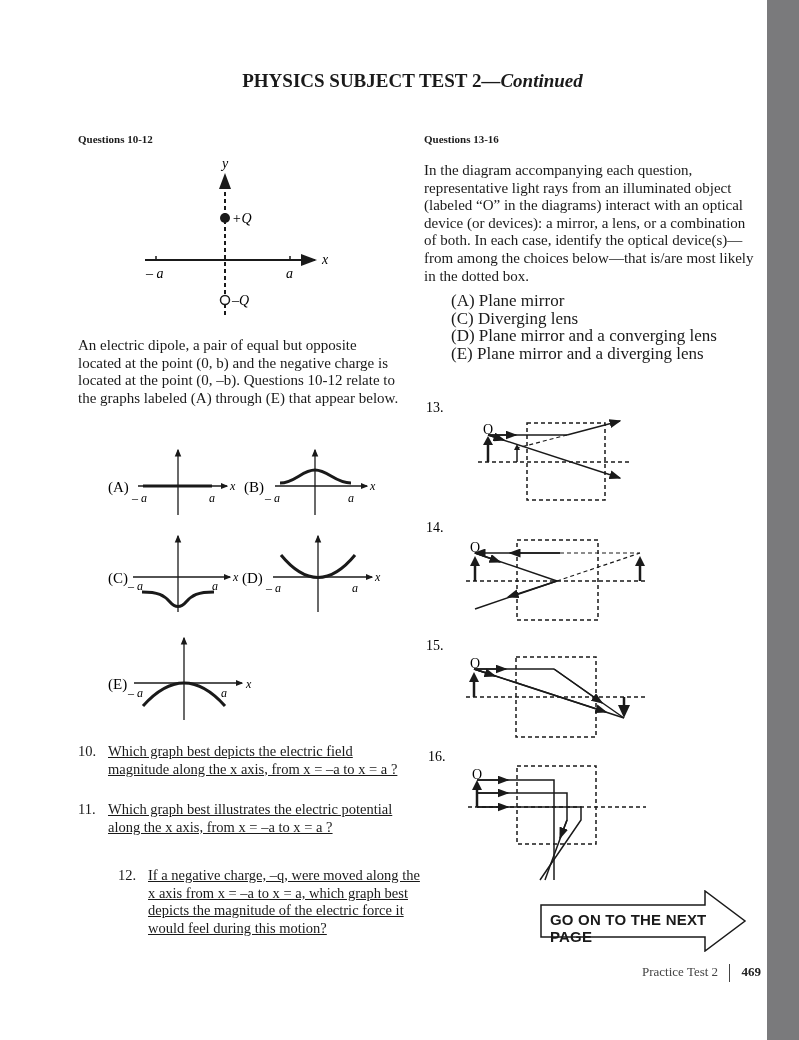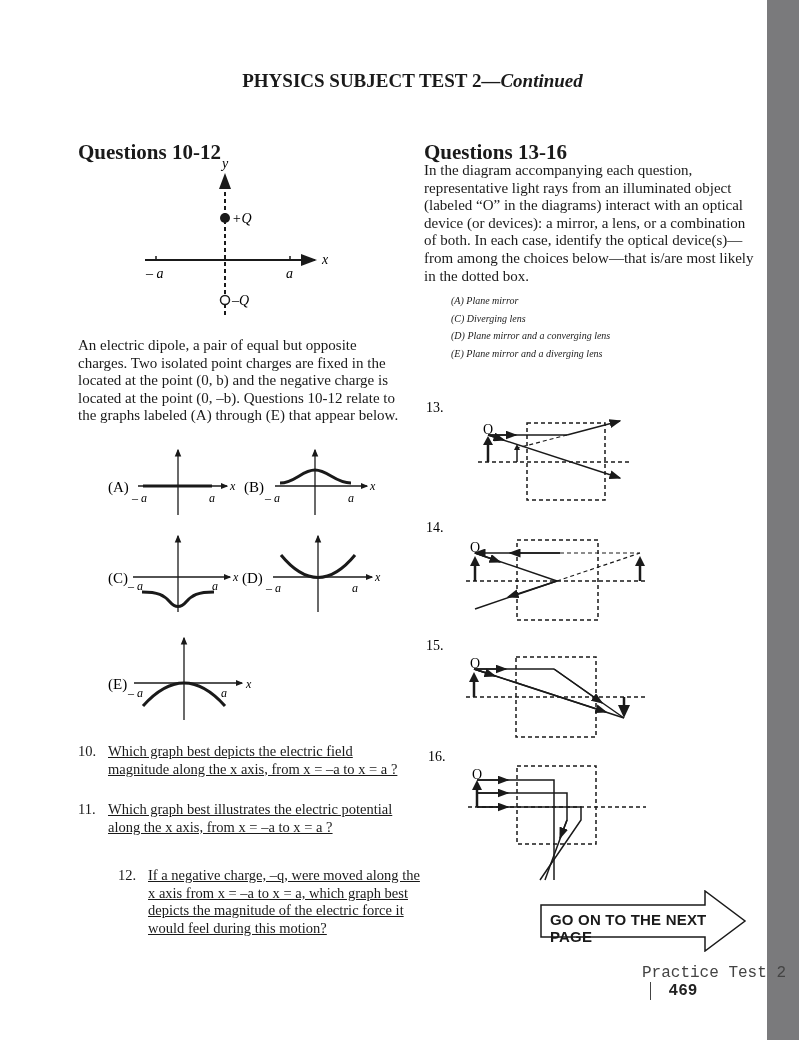--- a/index.html
+++ b/index.html
@@ -1,29 +1,29 @@
 <!DOCTYPE html>
 <html><head>
 <meta charset="utf-8">
 <style>
   html,body{margin:0;padding:0;}
   body{width:799px;height:1040px;position:relative;background:#fff;font-family:"Liberation Serif",serif;color:#1a1a1a;overflow:hidden;}
   .sidebar{position:absolute;left:767px;top:0;width:32px;height:1040px;background:#7a7a7c;}
   .title{position:absolute;left:13px;width:799px;top:70px;text-align:center;font-weight:bold;font-size:19px;}
   .title i{font-style:italic;}
   .abs{position:absolute;}
-  .h{font-weight:bold;font-size:21px;margin-top:7px;}
+  .h{font-weight:bold;font-size:11px;}
   .p{font-size:15px;line-height:17.6px;}
-  .opt{font-size:10px;line-height:17.6px;font-style:italic;}
+  .opt{font-size:17px;line-height:17.6px;}
   .q{font-size:14.5px;line-height:17.6px;}
   .qn{position:absolute;left:0;}
   .qt{padding-left:30px;text-decoration:underline;}
   svg text{font-family:"Liberation Serif",serif;}
   .goon{font-family:"Liberation Sans",sans-serif;font-weight:bold;font-size:15px;letter-spacing:0.2px;}
-  .footer{font-family:Liberation Mono, monospace;font-size:16px;color:#444;}
+  .footer{font-family:Liberation Serif, serif;font-size:13px;color:#444;}
   .pn{font-weight:bold;color:#222;}
 </style>
 </head>
 <body>
 
 <div class="sidebar"></div>
 
 <div class="title"><span>PHYSICS SUBJECT TEST 2</span><i>—Continued</i></div>
 
 <div class="abs h" style="left:78px;top:133px;">Questions 10-12</div>
@@ -43,21 +43,20 @@
   <text x="92" y="18" font-size="14" font-style="italic">y</text>
   <text x="192" y="114" font-size="14" font-style="italic">x</text>
   <text x="102" y="73" font-size="14" font-style="italic">+Q</text>
   <text x="102" y="155" font-size="14" font-style="italic">–Q</text>
   <text x="16" y="128" font-size="14" font-style="italic">– a</text>
   <text x="156" y="128" font-size="14" font-style="italic">a</text>
 </svg>
 
 <div class="abs p" style="left:78px;top:337px;width:330px;">
   <div>An electric dipole, a pair of equal but opposite</div>
-  <div>charges.  Two isolated point charges are fixed in the</div>
   <div>located at the point (0, b) and the negative charge is</div>
   <div>located at the point (0, –b).  Questions 10-12 relate to</div>
   <div>the graphs labeled (A) through (E) that appear below.</div>
 </div>
 
 <svg class="abs" style="left:90px;top:440px;" width="310" height="290">
   <defs>
       <marker id="ah2" markerWidth="6" markerHeight="6" refX="5" refY="3" orient="auto">
         <path d="M0,0.5 L6,3 L0,5.5 z" fill="#1a1a1a"></path>
       </marker>

